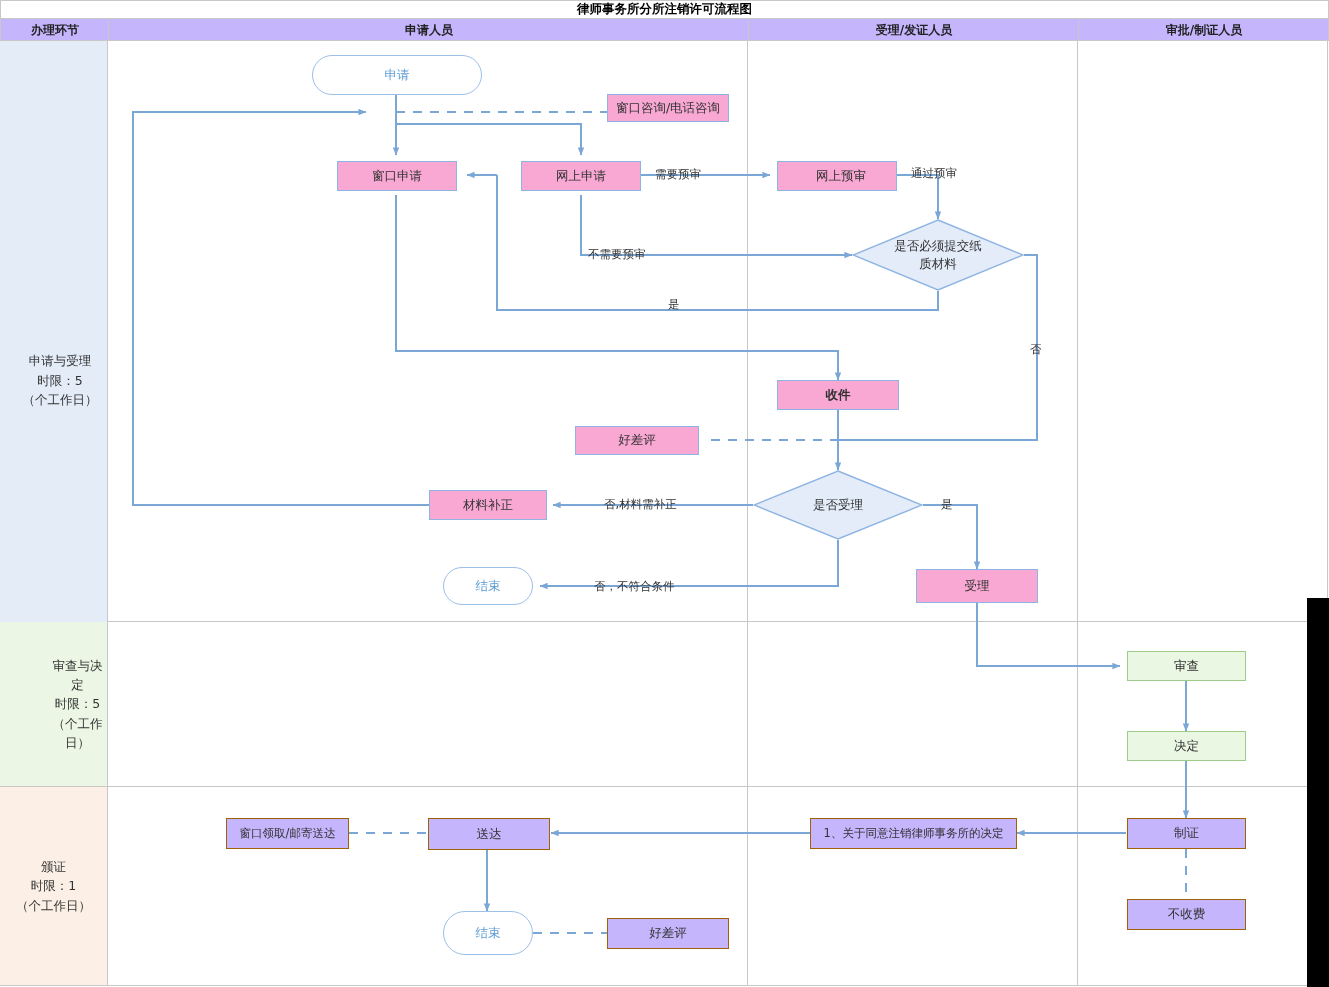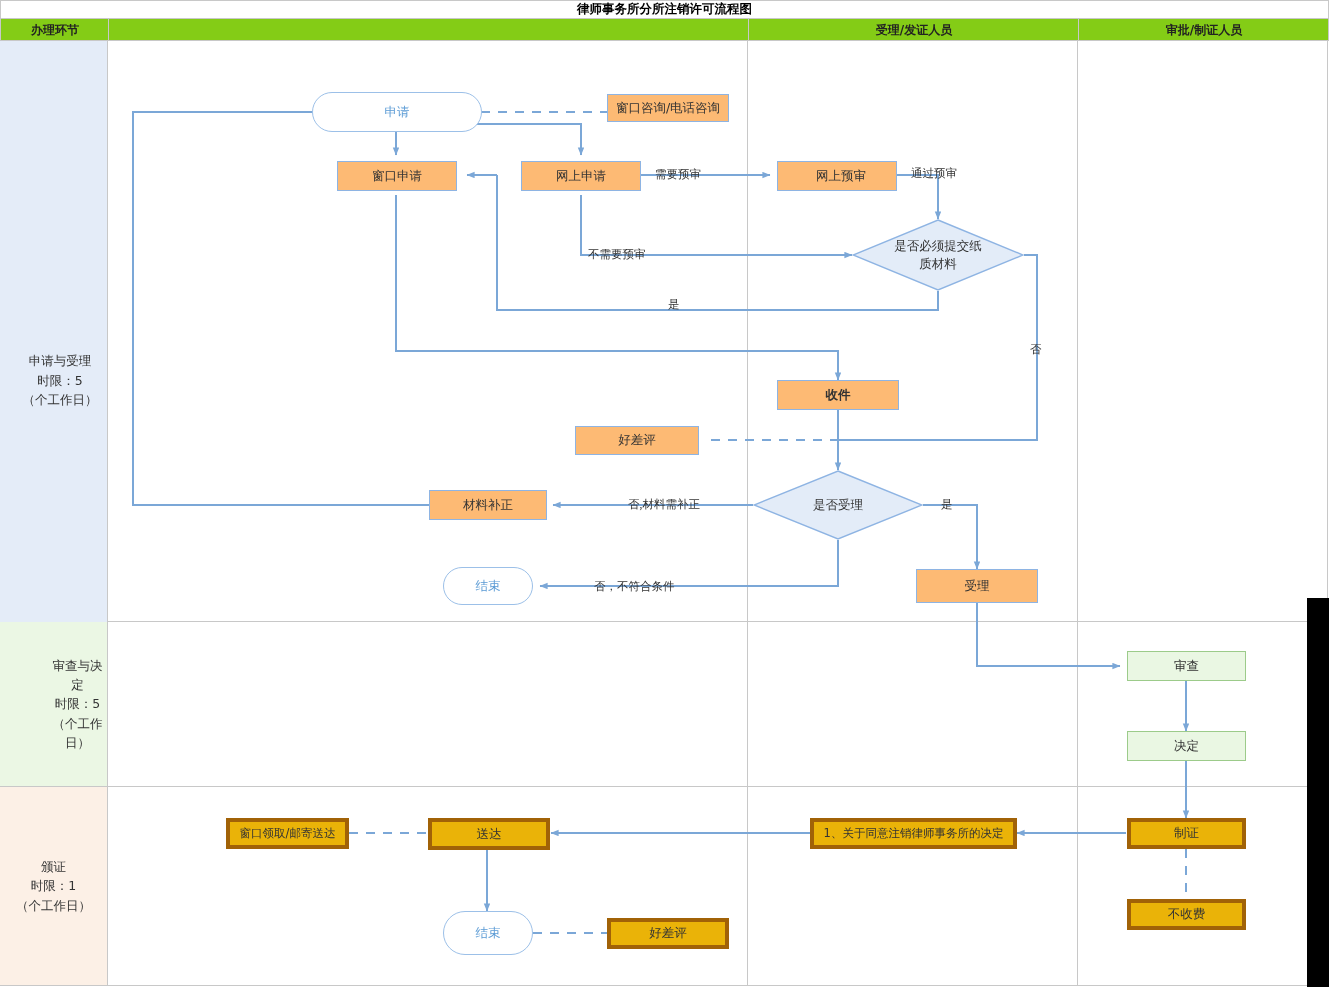--- a/index.html
+++ b/index.html
@@ -7,44 +7,44 @@
   #root{position:relative;width:1329px;height:987px;overflow:hidden;background:#fff;}
 
   
   .title-bar{position:absolute;left:0;top:0;width:1329px;height:19px;
     border:1px solid #c8c8c8;box-sizing:border-box;background:#fff;
     display:flex;align-items:center;justify-content:center;
     font-size:12.5px;font-weight:bold;color:#000;}
   .head-row{position:absolute;left:0;top:19px;height:22px;
     box-sizing:border-box;border-bottom:1px solid #c8c8c8;
     border-left:1px solid #c8c8c8;border-right:1px solid #c8c8c8;
-    background:#84cc16;}
+    background:#c4b5fd;}
   .head-cell{position:absolute;top:0;height:22px;display:flex;
     align-items:center;justify-content:center;font-size:12px;
     font-weight:bold;color:#222;box-sizing:border-box;}
   .vsep{position:absolute;width:1px;background:#c8c8c8;}
 
   
   .lane{position:absolute;left:0;width:108px;box-sizing:border-box;
     border-right:1px solid #c8c8c8;border-bottom:1px solid #c8c8c8;
     display:flex;flex-direction:column;align-items:center;
     justify-content:center;font-size:12.5px;color:#333;line-height:1.55;}
   .lane span{display:block;text-align:center;}
   .lane-body{position:absolute;box-sizing:border-box;
     border-bottom:1px solid #c8c8c8;}
 
   .black-strip{position:absolute;background:#000;}
 
   
   .node{position:absolute;box-sizing:border-box;display:flex;
     align-items:center;justify-content:center;text-align:center;
     font-size:12.5px;line-height:1.35;z-index:5;}
-  .n-blue{background:#fdba74;border:1px solid #8eb4e3;color:#333;}
+  .n-blue{background:#f9a8d4;border:1px solid #8eb4e3;color:#333;}
   .n-green{background:#eaf7e3;border:1px solid #9ccb8a;color:#333;}
-  .n-orange{background:#eab308;border:4px solid #a16207;color:#333;}
+  .n-orange{background:#c4b5fd;border:1px solid #a16207;color:#333;}
   .n-term{background:#fff;border:1px solid #9cc0e8;color:#5b9bd5;
     border-radius:22px;}
   .n-diamond{background:transparent;border:none;color:#333;}
   .n-diamond .dtxt{position:relative;z-index:2;}
   .dshape{position:absolute;left:0;top:0;width:100%;height:100%;z-index:1;}
 
   
   .elabel{position:absolute;font-size:11.5px;color:#333;z-index:6;
     background:transparent;white-space:nowrap;}
 
@@ -53,20 +53,21 @@
 </style>
 </head>
 <body>
 
 <div id="root">
 
   <div class="title-bar">律师事务所分所注销许可流程图</div>
 
   <div class="head-row" style="width:1329px;">
     <div class="head-cell" style="left:0;width:108px;">办理环节</div>
+    <div class="head-cell" style="left:108px;width:640px;">申请人员</div>
     <div class="head-cell" style="left:1078px;width:250px;">审批/制证人员</div>
     <div class="head-cell" style="left:748px;width:330px;">受理/发证人员</div>
     <div class="vsep" style="left:107px;top:0;height:22px;"></div>
     <div class="vsep" style="left:747px;top:0;height:22px;"></div>
     <div class="vsep" style="left:1077px;top:0;height:22px;"></div>
   </div>
 
   <div class="lane" style="top:41px;height:680px;background:#e4ecf8;padding-left:13px;">
     <span>申请与受理</span>
     <span>时限：5</span>
@@ -145,21 +146,21 @@
       <path d="M810,833 L551,833" marker-end="url(#arr)"></path>
 
       <path d="M349,833 L428,833" stroke-dasharray="9 8"></path>
 
       <path d="M487,850 L487,911" marker-end="url(#arr)"></path>
 
       <path d="M533,933 L607,933" stroke-dasharray="9 8"></path>
     </g>
   </svg>
 
-  <div class="node n-term" style="left:312px;top:55px;width:170px;height:40px;margin-top:37px;">申请</div>
+  <div class="node n-term" style="left:312px;top:55px;width:170px;height:40px;">申请</div>
 
   <div class="node n-blue" style="left:607px;top:94px;width:122px;height:28px;">窗口咨询/电话咨询</div>
 
   <div class="node n-blue" style="left:337px;top:161px;width:120px;height:30px;">窗口申请</div>
 
   <div class="node n-blue" style="left:521px;top:161px;width:120px;height:30px;">网上申请</div>
 
   <div class="node n-blue" style="left:777px;top:161px;width:120px;height:30px;padding-left:8px;">网上预审</div>
 
   <div class="node n-diamond" style="left:852px;top:219px;width:172px;height:72px;align-items:center;">
@@ -195,17 +196,17 @@
   <div class="node n-orange" style="left:428px;top:818px;width:122px;height:32px;">送达</div>
   <div class="node n-orange" style="left:226px;top:818px;width:123px;height:31px;font-size:11.5px;">窗口领取/邮寄送达</div>
   <div class="node n-term" style="left:443px;top:911px;width:90px;height:44px;">结束</div>
   <div class="node n-orange" style="left:607px;top:918px;width:122px;height:31px;">好差评</div>
 
   <div class="elabel" style="left:655px;top:167px;">需要预审</div>
   <div class="elabel" style="left:911px;top:166px;">通过预审</div>
   <div class="elabel" style="left:588px;top:247px;">不需要预审</div>
   <div class="elabel" style="left:668px;top:297px;">是</div>
   <div class="elabel" style="left:1030px;top:342px;">否</div>
-  <div class="elabel" style="left:628px;top:497px;font-family:Liberation Serif, serif;">否,材料需补正</div>
+  <div class="elabel" style="left:604px;top:497px;">否,材料需补正</div>
   <div class="elabel" style="left:941px;top:497px;">是</div>
   <div class="elabel" style="left:594px;top:579px;">否，不符合条件</div>
 
 </div>
 
 </body></html>

